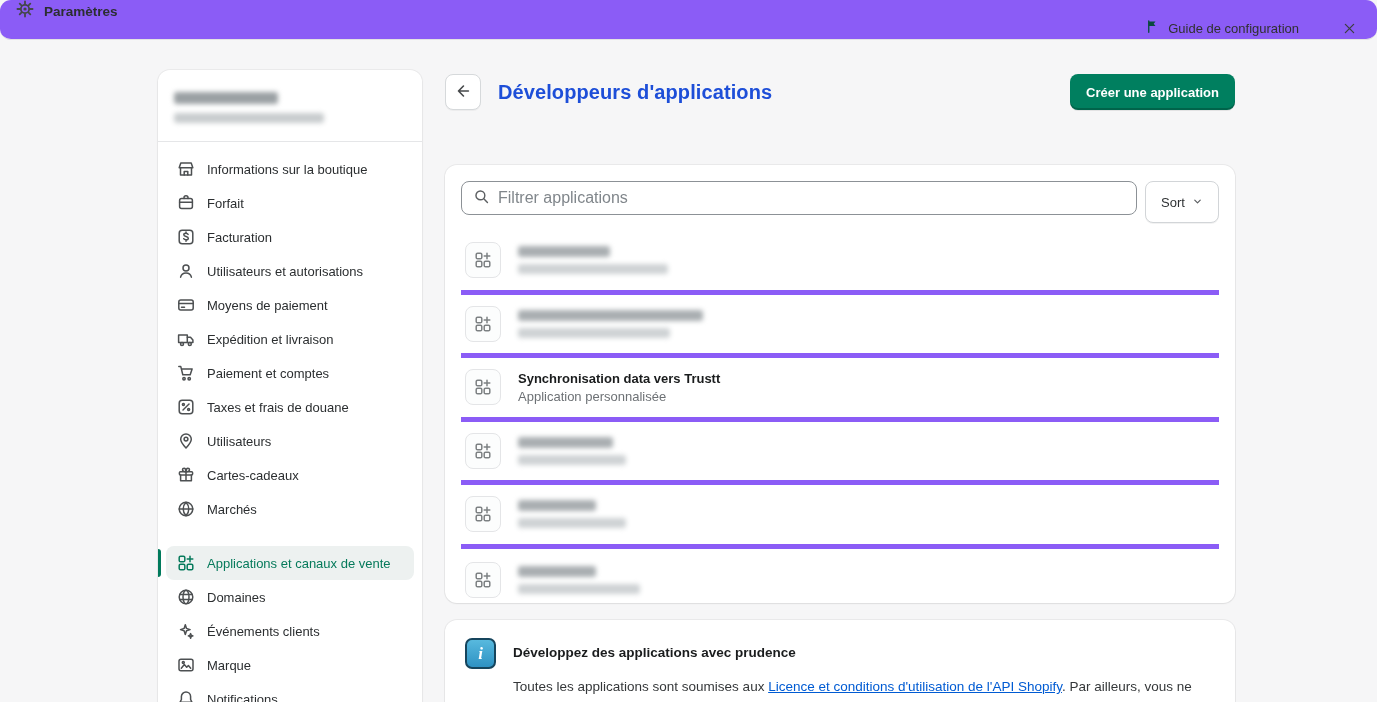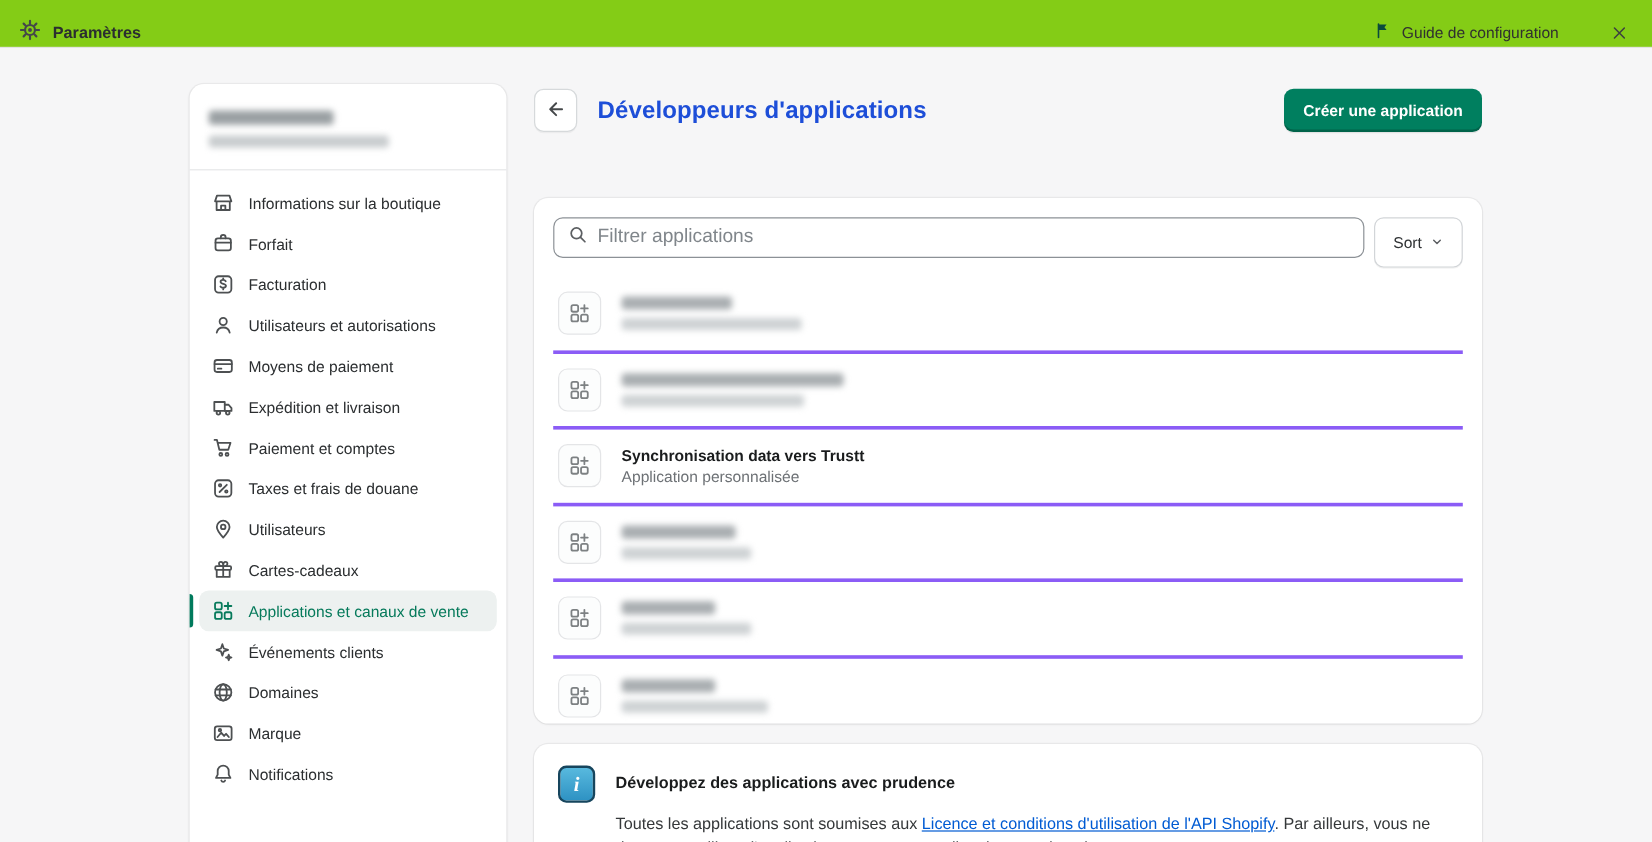--- a/index.html
+++ b/index.html
@@ -6,22 +6,22 @@
   html,body { width:1377px; height:702px; overflow:hidden; }
   body {
     font-family:"Liberation Sans","DejaVu Sans",sans-serif;
     background:#f6f6f7; color:#202223;
   }
   .page { position:relative; width:1377px; height:702px; overflow:hidden; }
 
   
   .topbar {
     position:absolute; top:0; left:0; right:0; height:40px;
-    background:#84cc16; border-bottom:1px solid #e3e3e3;
-    display:flex; align-items:flex-end; padding:0 16px; z-index:10;
+    background:#8b5cf6; border-bottom:1px solid #e3e3e3;
+    display:flex; align-items:flex-start; padding:0 16px; z-index:10;border-radius:11px;
   }
   .topbar-left { display:flex; align-items:center; gap:10px; }
   .topbar-title { font-size:13.5px; font-weight:700; color:#2b2e30; }
   .topbar-right { margin-left:auto; display:flex; align-items:center; gap:10px;margin-top:16px; }
   .guide-link { font-size:13px; color:#303030; cursor:pointer; display:flex; align-items:center; gap:8px; }
   .close-btn { margin-left:28px; width:24px; height:24px; display:flex; align-items:center; justify-content:center; cursor:pointer; }
 
   
   .sidebar {
     position:absolute; left:158px; top:70px; width:264px; height:640px;
@@ -32,21 +32,21 @@
   .redact { border-radius:3px; filter:blur(2.5px); }
   .store-line1 { width:104px; height:12px; background:#9aa0a3; margin-bottom:9px; }
   .store-line2 { width:150px; height:10px; background:#c8cccе; background:#c8ccce; }
   .side-nav { padding:10px 8px; }
   .side-item {
     position:relative; display:flex; align-items:center; gap:11px;
     height:34px; padding:0 10px; border-radius:8px;
     font-size:13px; font-weight:400; color:#2b2e30; cursor:pointer;
   }
   .side-icon { width:20px; height:20px; flex:none; display:flex; align-items:center; justify-content:center; color:#4d5052; }
-  .side-item.active { background:#edf1f0; color:#067a5b; }
+  .side-item.active { background:#edf1f0; color:#067a5b;margin-top:20px; }
   .side-item.active .side-icon { color:#067a5b; }
   .side-item.active::before {
     content:""; position:absolute; left:-8px; top:3px; bottom:3px; width:3px;
     background:#007a5c; border-radius:0 3px 3px 0;
   }
 
   
   .main { position:absolute; left:445px; top:74px; width:790px; }
   .page-header { display:flex; align-items:center; gap:17px; height:36px; }
   .back-btn {
@@ -79,21 +79,21 @@
   .sort-btn {
     width:74px; height:42px; border:1px solid #d2d5d8; border-radius:8px; background:#fff;
     display:flex; align-items:center; justify-content:center; gap:7px;
     font-size:13px; font-weight:500; color:#2e3133; cursor:pointer; font-family:inherit;
     box-shadow:0 1px 0 rgba(0,0,0,.05);
   }
 
   .app-list { margin-top:8px; }
   .app-row {
     display:flex; align-items:center; gap:17px; height:63.5px;
-    border-bottom:3px solid #8b5cf6; padding:0 4px; cursor:pointer;
+    border-bottom:5px solid #8b5cf6; padding:0 4px; cursor:pointer;
   }
   .app-row:last-child { border-bottom:none; }
   .app-tile {
     width:36px; height:36px; flex:none; border:1px solid #e4e5e7; border-radius:8px;
     background:#fcfdfd; display:flex; align-items:center; justify-content:center; color:#7d8183;
   }
   .app-title { font-size:13px; font-weight:700; color:#1a1c1d; }
   .app-subtitle { font-size:13px; color:#6d7175; margin-top:3px; }
   .redact-title { height:11px; background:#a9aeb1; }
   .redact-sub { height:10px; background:#ced2d4; margin-top:7px; }
@@ -252,52 +252,61 @@
     <span class="side-icon">
             <svg width="20" height="20" viewBox="0 0 20 20" fill="none" stroke="currentColor" stroke-width="1.5" stroke-linecap="round" stroke-linejoin="round">
               <rect x="3.4" y="6.8" width="13.2" height="3.1" rx="1"></rect>
               <path d="M4.6 9.9v5.9h10.8V9.9M10 6.8v9"></path>
               <path d="M10 6.8C8.1 6.8 6.5 6 6.5 4.8c0-1 .8-1.6 1.6-1.6 1.3 0 1.9 1.4 1.9 3.6zm0 0c1.9 0 3.5-.8 3.5-2 0-1-.8-1.6-1.6-1.6-1.3 0-1.9 1.4-1.9 3.6z"></path>
             </svg>
           </span>
     <span class="side-label">Cartes-cadeaux</span>
   </div>
 
+  <div class="side-item">
+    <span class="side-icon">
+            <svg width="20" height="20" viewBox="0 0 20 20" fill="none" stroke="currentColor" stroke-width="1.5" stroke-linecap="round" stroke-linejoin="round">
+              <circle cx="10" cy="10" r="6.8"></circle>
+              <path d="M3.2 10h13.6M10 3.2c-1.9 1.9-2.8 4.2-2.8 6.8s.9 4.9 2.8 6.8c1.9-1.9 2.8-4.2 2.8-6.8S11.9 5.1 10 3.2z"></path>
+            </svg>
+          </span>
+    <span class="side-label">Marchés</span>
+  </div>
 
   <div class="side-item active">
     <span class="side-icon">
             <svg width="20" height="20" viewBox="0 0 20 20" fill="none" stroke="currentColor" stroke-width="1.5" stroke-linecap="round" stroke-linejoin="round">
               <rect x="3.2" y="3.2" width="5.6" height="5.6" rx="1.4"></rect>
               <rect x="3.2" y="11.2" width="5.6" height="5.6" rx="1.4"></rect>
               <rect x="11.2" y="11.2" width="5.6" height="5.6" rx="1.4"></rect>
               <path d="M14 3.2v5.6M11.2 6h5.6"></path>
             </svg>
           </span>
     <span class="side-label">Applications et canaux de vente</span>
   </div>
 
   <div class="side-item">
     <span class="side-icon">
             <svg width="20" height="20" viewBox="0 0 20 20" fill="none" stroke="currentColor" stroke-width="1.5" stroke-linecap="round" stroke-linejoin="round">
-              <path d="M9.3 3.8 10.5 7.4 14.1 8.6 10.5 9.8 9.3 13.4 8.1 9.8 4.5 8.6 8.1 7.4z"></path>
-              <path d="M14.6 12.6l.6 1.7 1.7.6-1.7.6-.6 1.7-.6-1.7-1.7-.6 1.7-.6z"></path>
-            </svg>
-          </span>
-    <span class="side-label">Événements clients</span>
-  </div>
-
-  <div class="side-item">
-    <span class="side-icon">
-            <svg width="20" height="20" viewBox="0 0 20 20" fill="none" stroke="currentColor" stroke-width="1.5" stroke-linecap="round" stroke-linejoin="round">
               <circle cx="10" cy="10" r="6.8"></circle>
               <ellipse cx="10" cy="10" rx="3" ry="6.8"></ellipse>
               <path d="M3.7 7.6h12.6M3.7 12.4h12.6"></path>
             </svg>
           </span>
     <span class="side-label">Domaines</span>
+  </div>
+
+  <div class="side-item">
+    <span class="side-icon">
+            <svg width="20" height="20" viewBox="0 0 20 20" fill="none" stroke="currentColor" stroke-width="1.5" stroke-linecap="round" stroke-linejoin="round">
+              <path d="M9.3 3.8 10.5 7.4 14.1 8.6 10.5 9.8 9.3 13.4 8.1 9.8 4.5 8.6 8.1 7.4z"></path>
+              <path d="M14.6 12.6l.6 1.7 1.7.6-1.7.6-.6 1.7-.6-1.7-1.7-.6 1.7-.6z"></path>
+            </svg>
+          </span>
+    <span class="side-label">Événements clients</span>
   </div>
 
   <div class="side-item">
     <span class="side-icon">
             <svg width="20" height="20" viewBox="0 0 20 20" fill="none" stroke="currentColor" stroke-width="1.5" stroke-linecap="round" stroke-linejoin="round">
               <rect x="3" y="4.3" width="14" height="11.4" rx="2"></rect>
               <path d="M5.3 13.2l3-3.6 2.4 2.7 1.7-1.8 2.3 2.7"></path>
               <circle cx="7.3" cy="7.5" r="1"></circle>
             </svg>
           </span>

